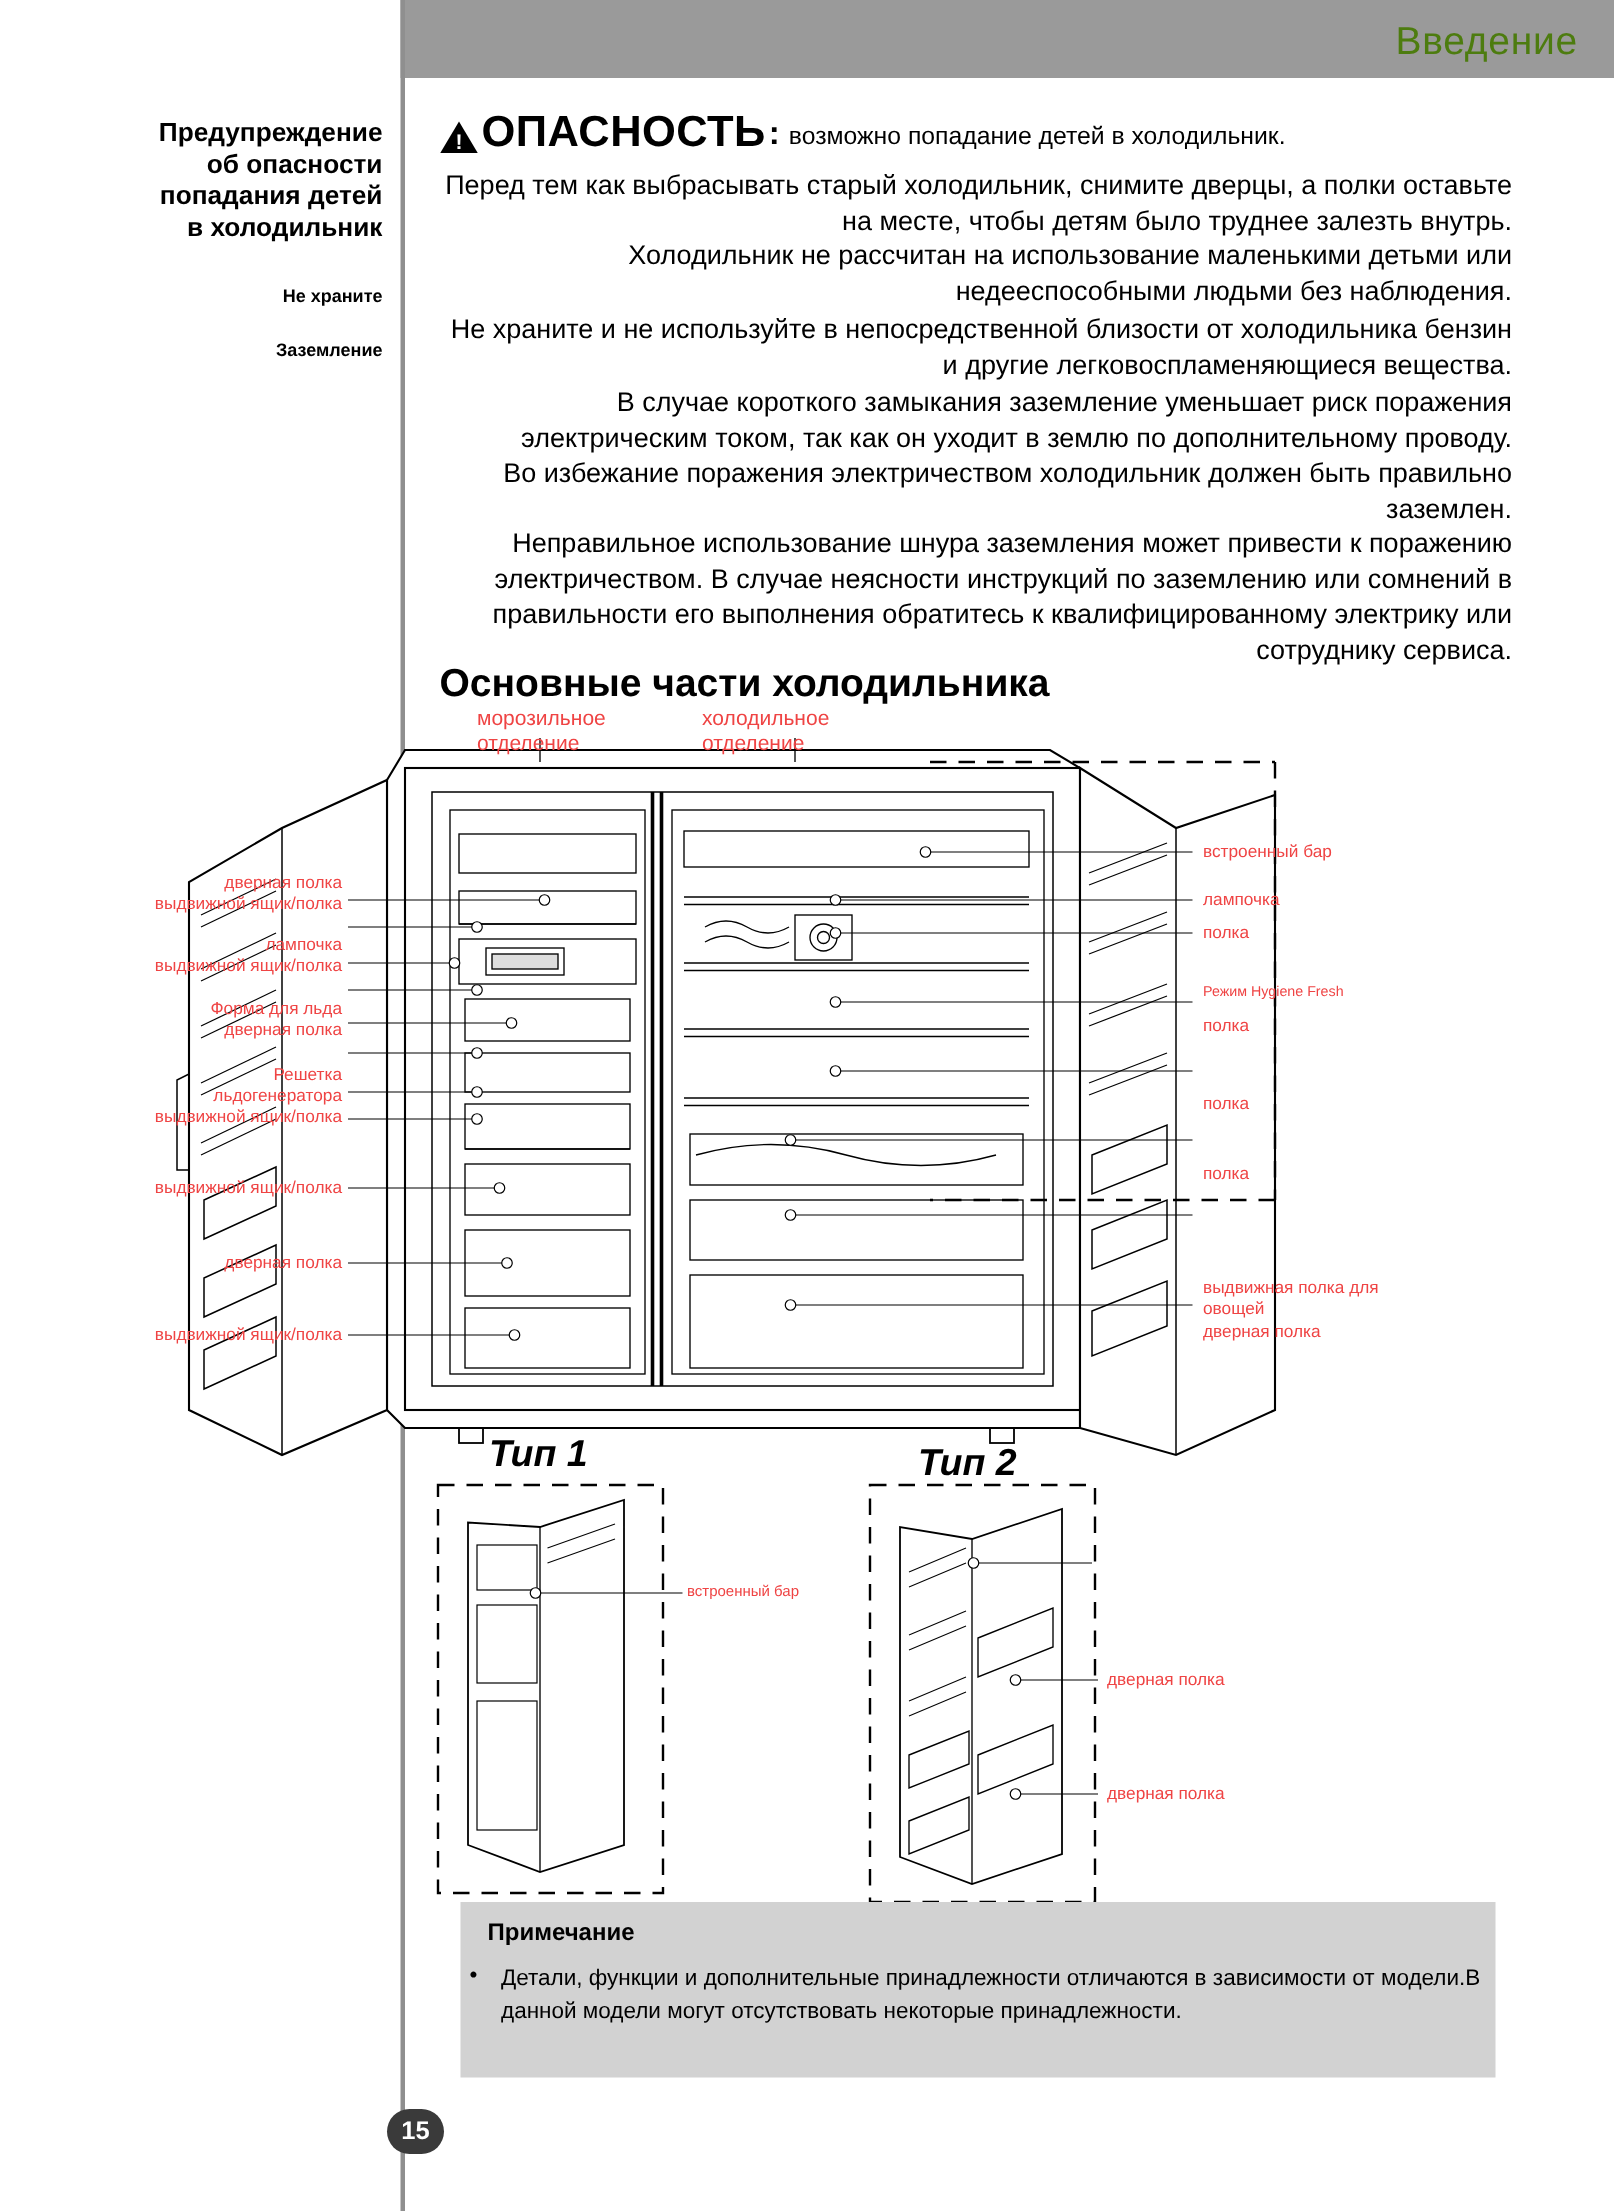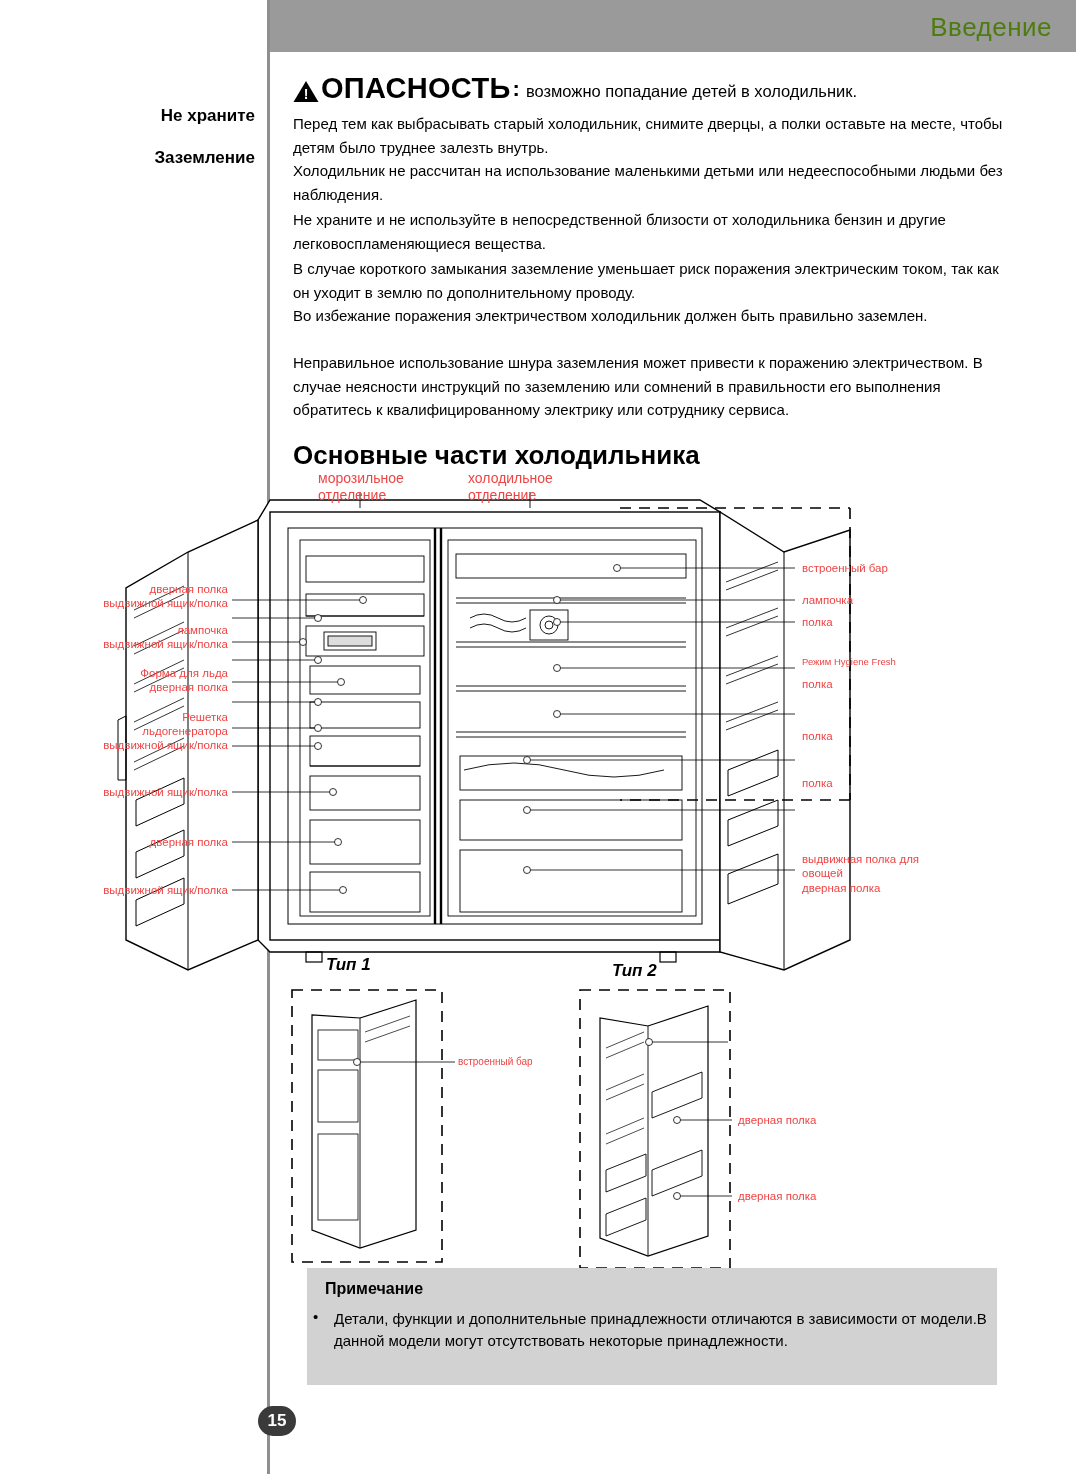--- a/index.html
+++ b/index.html
@@ -8,61 +8,67 @@
   
   .header-bar{position:absolute;left:267px;top:0;width:809px;height:52px;background:#9a9a9a;}
   .header-title{position:absolute;right:24px;top:12px;font-size:26px;color:#4d7c0f;font-weight:normal;letter-spacing:.5px;}
 
   
   .vrule{position:absolute;left:267px;top:0;width:3px;height:1474px;background:#8f8f8f;}
 
   
   .sidebar{position:absolute;left:40px;top:78px;width:215px;text-align:right;}
   .sb-title{font-size:17.5px;font-weight:bold;line-height:21px;}
-  .sb-item{font-size:17px;font-weight:bold;margin-top:22px;text-align:right;}
+  .sb-item{font-size:12px;font-weight:bold;margin-top:22px;text-align:right;}
 
   
   .danger-row{position:absolute;left:293px;top:74px;display:flex;align-items:flex-end;}
   .warn-tri{width:26px;height:23px;position:relative;margin-right:2px;}
   .warn-tri svg{display:block;}
   .danger-word{font-size:29px;font-weight:bold;letter-spacing:.3px;line-height:29px;}
   .danger-colon{font-size:22px;font-weight:bold;margin:0 6px 1px 2px;}
   .danger-tail{font-size:16.5px;margin-bottom:2px;}
 
-  .para{position:absolute;left:293px;font-size:15px;line-height:23.5px;width:715px;}
+  .para{position:absolute;left:293px;font-size:18px;line-height:23.5px;width:715px;text-align:right;}
 
   
   .sec-title{position:absolute;left:293px;top:440px;font-size:26px;font-weight:bold;}
 
   
   .diagram{position:absolute;left:60px;top:470px;width:1000px;height:990px;}
   .lbl{position:absolute;font-size:11.5px;line-height:14px;color:#ef4444;}
   .lbl.r{text-align:right;}
   .lbl.big{font-size:14px;line-height:17px;}
-  .type-lbl{position:absolute;font-size:17px;font-weight:bold;font-style:italic;}
+  .type-lbl{position:absolute;font-size:25px;font-weight:bold;font-style:italic;}
 
   svg.dg{position:absolute;left:0;top:0;width:1000px;height:990px;}
 
   
   .note-box{position:absolute;left:307px;top:1268px;width:690px;height:117px;background:#d2d2d2;}
   .note-title{position:absolute;left:325px;top:1280px;font-size:16px;font-weight:bold;}
   .note-body{position:absolute;left:334px;top:1308px;width:660px;font-size:15px;line-height:22px;}
   .note-bullet{position:absolute;left:313px;top:1308px;font-size:15px;}
 
   
   .pageno{position:absolute;left:258px;top:1406px;width:38px;height:30px;border-radius:15px;background:#3a3a3a;color:#fff;font-size:17px;font-weight:bold;display:flex;align-items:center;justify-content:center;}
 </style>
 </head>
 <body>
 
 <div class="header-bar"></div>
 <div class="header-title">Введение</div>
 <div class="vrule"></div>
 
 <div class="sidebar">
+  <div class="sb-title">
+    <div>Предупреждение</div>
+    <div>об опасности</div>
+    <div>попадания детей</div>
+    <div>в холодильник</div>
+  </div>
   <div class="sb-item" style="margin-top:28px">Не храните</div>
   <div class="sb-item">Заземление</div>
 </div>
 
 <div class="danger-row">
   <span class="warn-tri">
     <svg viewBox="0 0 26 23">
         <polygon points="13,1 25.5,22 0.5,22" fill="#000"></polygon>
         <text x="13" y="19" font-size="14" font-family="Liberation Sans" fill="#fff" text-anchor="middle" font-weight="bold">!</text>
       </svg>

